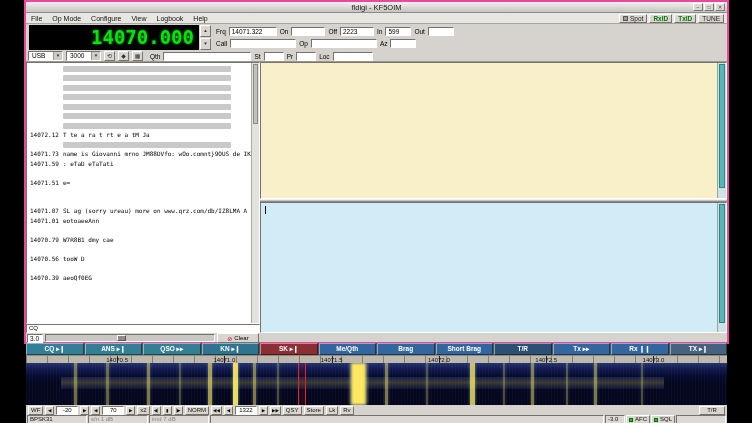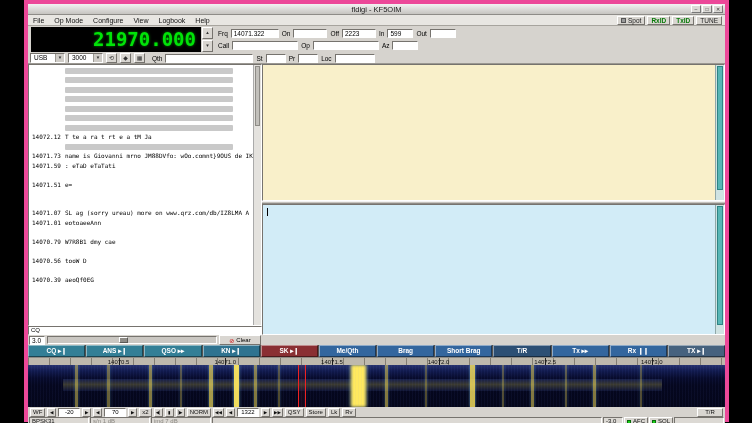--- a/index.html
+++ b/index.html
@@ -1,20 +1,20 @@
 <!DOCTYPE html>
 <html><head>
 <meta charset="utf-8">
 <style>
   *{box-sizing:border-box;margin:0;padding:0}
   html,body{width:752px;height:423px;background:#000;overflow:hidden}
   body{font-family:"Liberation Sans",sans-serif}
   button{font-family:inherit;cursor:default}
 
-  .window{position:absolute;left:24px;top:0;width:705px;height:422px;background:#d6d3ce;border:4px solid #ec4899}
+  .window{position:absolute;left:24px;top:0;width:705px;height:344px;background:#d6d3ce;border:2px solid #ec4899}
 
   .titlebar{position:absolute;left:0;top:0;right:0;height:11px;background:linear-gradient(#f2f2f2,#c6c4c0);border-bottom:1px solid #8e8c88;display:flex;align-items:center;justify-content:center}
   .title{font-size:7.5px;color:#1a1a1a}
   .winbtns{position:absolute;right:2px;top:1px;display:flex;gap:1px}
   .wbtn{width:10px;height:8px;font-size:5px;line-height:7px;text-align:center;background:#dcdad6;border:1px solid;border-color:#fff #777 #777 #fff;color:#333}
 
   .menubar{position:absolute;left:0;top:11px;right:0;height:11px;background:#e8e6e2;border-bottom:1px solid #a7a49e;display:flex;align-items:center}
   .menus{display:flex;height:100%;align-items:center}
   .menu-item{font-size:7px;padding:0 5px;color:#111}
   .menuright{margin-left:auto;display:flex;gap:2px;align-items:center;padding-right:3px}
@@ -119,21 +119,21 @@
           <span class="led off"></span>
           <span>Spot</span>
         </span>
       <span class="mbtn green">RxID</span>
       <span class="mbtn green">TxID</span>
       <span class="mbtn">TUNE</span>
     </div>
   </div>
 
   <div class="freqpanel">
-    <div class="lcd">21970.000</div>
+    <div class="lcd">14070.000</div>
     <div class="spinners">
       <div class="spin">▲</div>
       <div class="spin">▼</div>
     </div>
     <div class="qsorow r1">
         <span class="lbl">Frq</span>
         <span class="val" style="width: 48px;">14071.322</span>
         <span class="lbl">On</span>
         <span class="val" style="width: 34px;"></span>
         <span class="lbl">Off</span>

